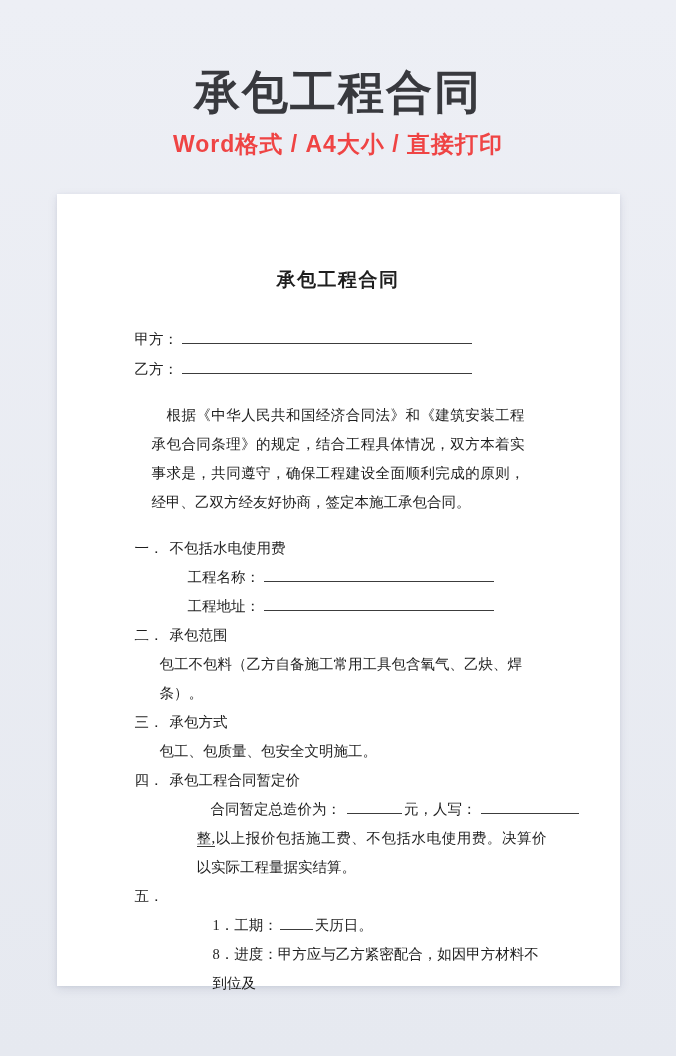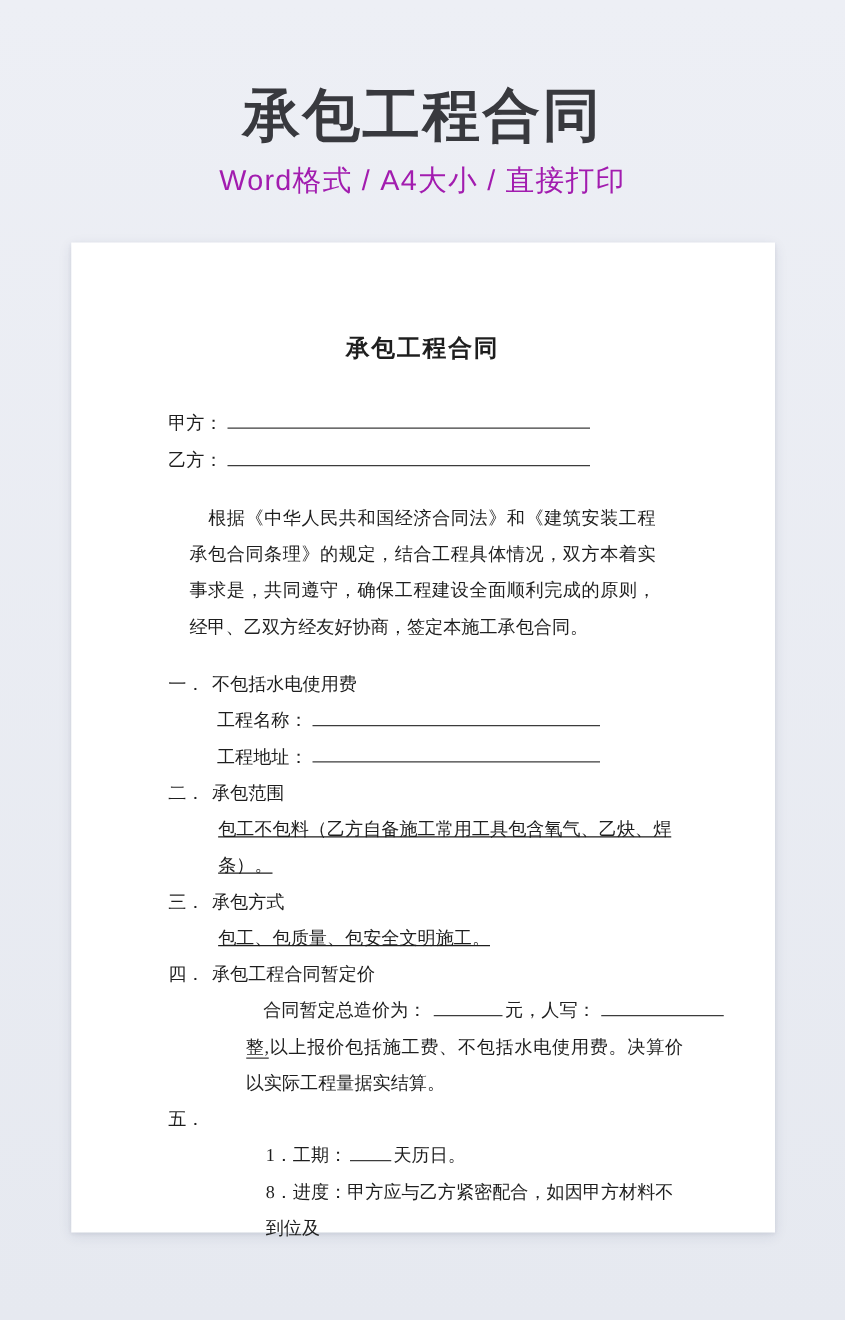--- a/index.html
+++ b/index.html
@@ -8,21 +8,21 @@
     background: linear-gradient(180deg, #edeff5 0%, #e6e9f0 100%);
     font-family: "Liberation Sans", sans-serif;
     overflow: hidden;
   }
   .banner { padding-top: 68px; text-align: center; }
   .banner-title {
     font-size: 46px; font-weight: bold; color: #38393e;
     letter-spacing: 2px; line-height: 1.05;
   }
   .banner-subtitle {
-    margin-top: 13px; font-size: 23px; color: #a21caf; letter-spacing: 1px;
+    margin-top: 13px; font-size: 23px; color: #ef4444; letter-spacing: 1px; font-weight: bold;
   }
   .sheet {
     width: 563px; height: 792px;
     margin: 34px auto 0 auto;
     background: #ffffff;
     box-shadow: 0 3px 10px rgba(40, 52, 92, 0.10), 0 1px 3px rgba(40, 52, 92, 0.08);
     box-sizing: border-box;
     padding: 72px 78px 0 78px;
   }
   .doc {
@@ -46,22 +46,22 @@
   }
   .blank.party { width: 290px; }
   .blank.field { width: 230px; }
   .blank.amount { width: 55px; margin-left: 6px; margin-right: 2px; }
   .blank.words { width: 98px; }
   .blank.days { width: 33px; margin-left: 2px; margin-right: 2px; }
   .intro { text-align: justify; text-indent: 15px; margin: 17px; }
   .sec-head { display: flex; }
   .sec-num { flex: none; width: 35px; }
   .sec-title { flex: none; }
-  .sub-body { margin-left: 40px; text-decoration: underline; }
-  .sub-field { margin-left: 39px; white-space: nowrap; }
+  .sub-body { margin-left: 25px; }
+  .sub-field { margin-left: 53px; white-space: nowrap; }
   .sub-price { margin-left: 76px; white-space: nowrap; }
   .sub-note { margin-left: 62px; width: 350px; text-align: justify; }
   .u { border-bottom: 1.4px solid #3c3c3c; }
   .sub-item { margin-left: 78px; }
 </style>
 </head>
 <body>
 
 <div class="banner">
   <div class="banner-title">承包工程合同</div>

